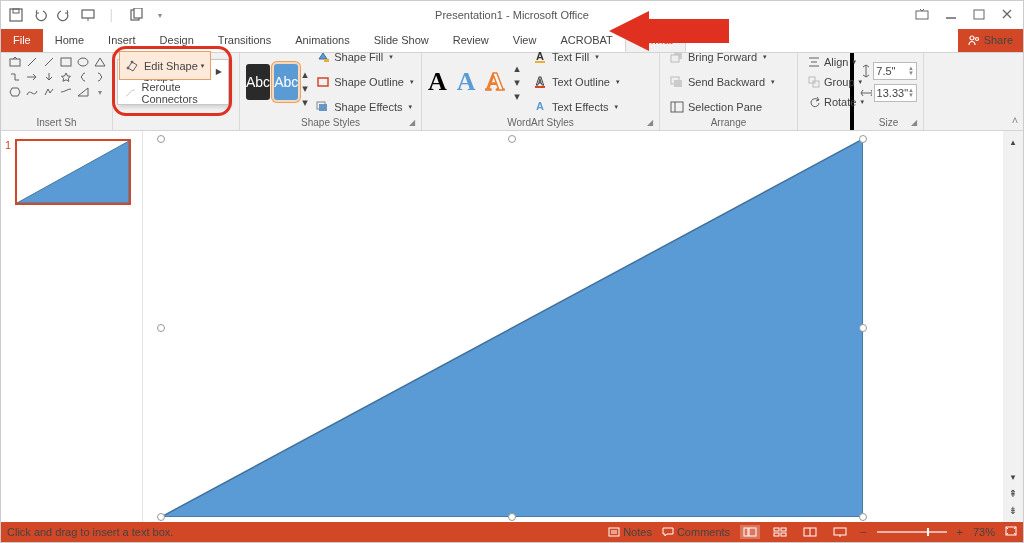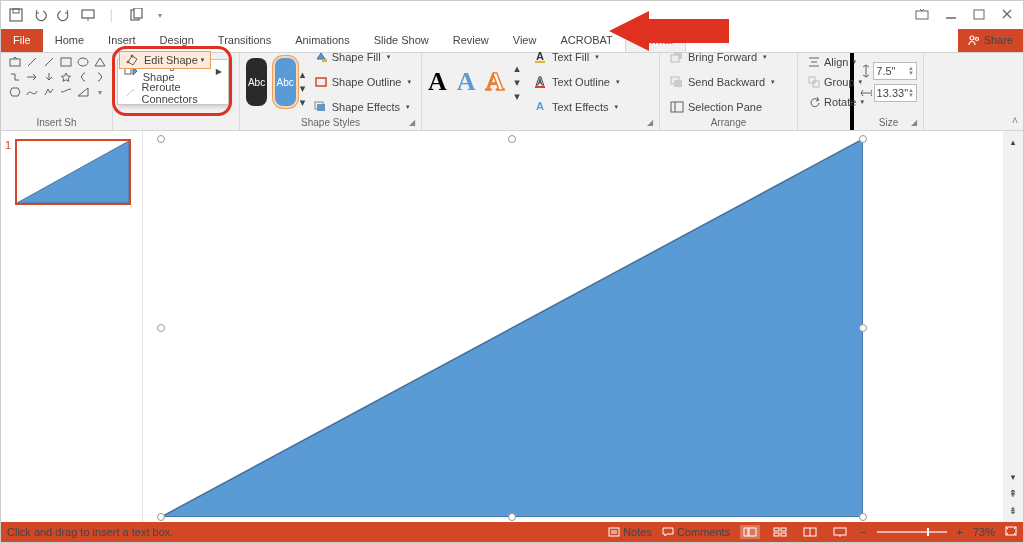--- a/index.html
+++ b/index.html
@@ -18,36 +18,36 @@
 .tab.active{border:1px solid #d4d4d4;border-bottom:1px solid #f1f1f1;background:#f1f1f1;color:#d24726;position:relative;z-index:2}
 .share{margin-left:auto;background:#d24726;color:#fff;height:24px;padding:0 10px;display:flex;align-items:center;gap:4px}
 .ribbon{height:78px;background:#f1f1f1;border-bottom:1px solid #d4d4d4;display:flex;position:relative}
 .group{border-right:1px solid #d9d9d9;padding:2px 6px 0;display:flex;flex-direction:column;justify-content:space-between;height:100%}
 .glabel{text-align:center;font-size:10px;color:#666;padding-bottom:2px}
 .rowv{display:flex;flex-direction:column;gap:7px}
 .rowh{display:flex;align-items:center;gap:2px}
 .rbtn{height:18px;padding:0 4px;display:flex;align-items:center;gap:4px;font-size:11px;color:#444;white-space:nowrap}
 .rbtn.disabled{color:#aaa}
 .rbtn svg{flex-shrink:0}
-.abc{width:36px;height:48px;border-radius:8px;display:flex;align-items:center;justify-content:center;font-size:10px;color:#fff}
+.abc{width:36px;height:36px;border-radius:3px;display:flex;align-items:center;justify-content:center;font-size:14px;color:#fff}
 .abc.dark{background:#2a2a2a}
 .abc.blue{background:#5b9bd5;box-shadow:0 0 0 2px #f8d8b8,0 0 0 3px #e8a060}
 .wa{font-family:Georgia,serif;font-size:26px;font-weight:bold}
 .sizebox{width:46px;height:18px;border:1px solid #bbb;background:#fff;font-size:10px;padding:0 2px;display:flex;align-items:center;justify-content:space-between}
 .sizebox .spin{display:flex;flex-direction:column;line-height:5px;font-size:6px;color:#888}
 .launcher{position:absolute;right:2px;bottom:2px;width:10px;height:10px;font-size:8px;color:#888}
 .collapse{width:16px;text-align:center;color:#888;align-self:flex-end;margin-bottom:4px;margin-left:auto}
 
 
 .dropdown{position:absolute;left:116px;top:58px;width:112px;background:#fff;border:1px solid #c8c8c8;box-shadow:2px 2px 4px rgba(0,0,0,.15);z-index:10}
 .ditem{height:22px;display:flex;align-items:center;gap:6px;padding:0 6px;font-size:11px;color:#444}
 .ditem.hover{background:#fde8d8}
 .ditem.disabled{color:#bbb}
 .ditem .arrow{margin-left:auto;font-size:8px}
-.editshapebtn{position:absolute;left:118px;top:50px;height:18px;background:#fdeadb;border:1px solid #e8a060;padding:0 6px;display:flex;align-items:center;font-size:11px;z-index:11}
+.editshapebtn{position:absolute;left:118px;top:50px;height:29px;background:#fdeadb;border:1px solid #e8a060;padding:0 6px;display:flex;align-items:center;font-size:11px;z-index:11}
 
 
 .hl1{position:absolute;left:111px;top:45px;width:120px;height:70px;border:3px solid #e03020;border-radius:14px;z-index:20;pointer-events:none}
 .bigarrow{position:absolute;left:608px;top:10px;z-index:30;pointer-events:none}
 
 
 .workspace{display:flex;height:391px;background:#fff}
 .thumbs{width:142px;border-right:1px solid #e4e4e4;padding:8px 4px}
 .thumb{display:flex;gap:4px}
 .tnum{font-size:11px;color:#d24726}
@@ -98,20 +98,21 @@
       </span>
     <span class="qicon" style="color:#ccc">│</span>
     <span class="qicon">
         <svg width="14" height="14" viewBox="0 0 14 14">
           <rect x="2" y="2" width="8" height="10" stroke-width="1.2"></rect>
           <rect x="5" y="0" width="8" height="10" stroke-width="1.2" fill="#fff"></rect>
         </svg>
       </span>
     <span class="qicon" style="font-size:8px;color:#888">▾</span>
   </div>
+  <div class="titlecenter">Presentation1 - Microsoft Office</div>
   <div class="winbtns">
     <span><svg width="14" height="12" viewBox="0 0 14 12" fill="none">
           <rect x="1" y="3" width="12" height="8" stroke="#666"></rect>
           <path d="M5 1l2 2 2-2" stroke="#666"></path>
         </svg></span>
     <span><svg width="12" height="12">
           <line x1="1" y1="10" x2="11" y2="10" stroke="#666" stroke-width="1.5"></line>
         </svg></span>
     <span><svg width="12" height="12">
           <rect x="1" y="2" width="10" height="9" stroke="#666" fill="none"></rect>
@@ -312,20 +313,21 @@
           </div>
         <div class="rbtn">
             <svg width="14" height="12">
               <text x="2" y="9" font-size="10" font-weight="bold" fill="#5b9bd5">A</text>
             </svg>
             <span>Text Effects</span>
             <span style="font-size:7px;margin-left:2px">▾</span>
           </div>
       </div>
     </div>
+    <div class="glabel">WordArt Styles</div>
     <span class="launcher">◢</span>
   </div>
 
   <div class="group" style="width:138px">
     <div class="rowh" style="height:54px">
       <div class="rowv">
         <div class="rbtn disabled">
             <svg width="14" height="12">
               <rect x="4" y="1" width="8" height="7" fill="#ccc"></rect>
               <rect x="1" y="4" width="8" height="7" fill="#eee" stroke="#bbb"></rect>

